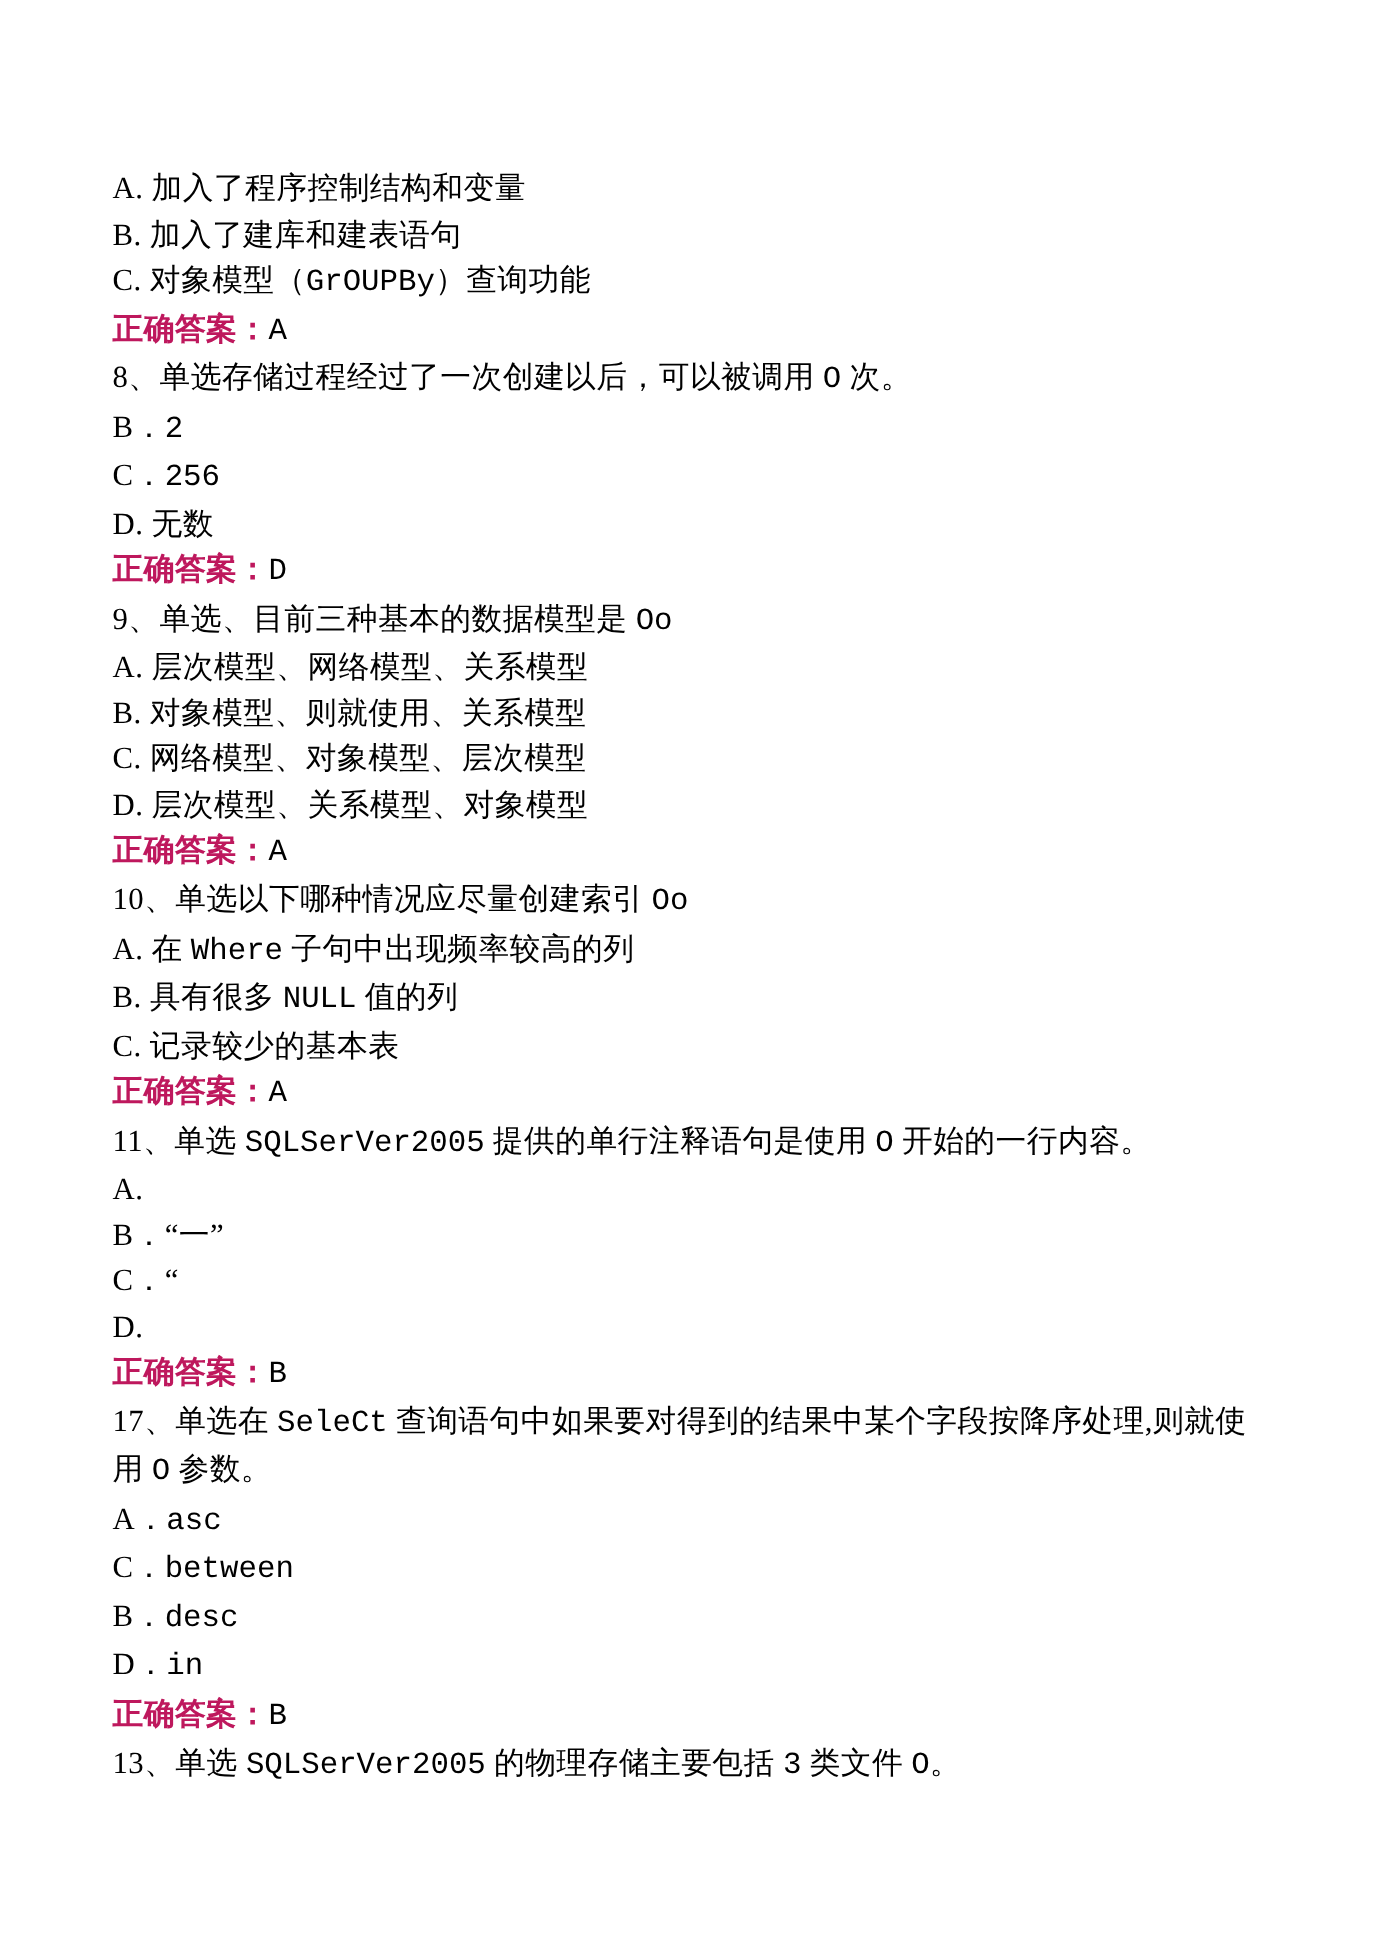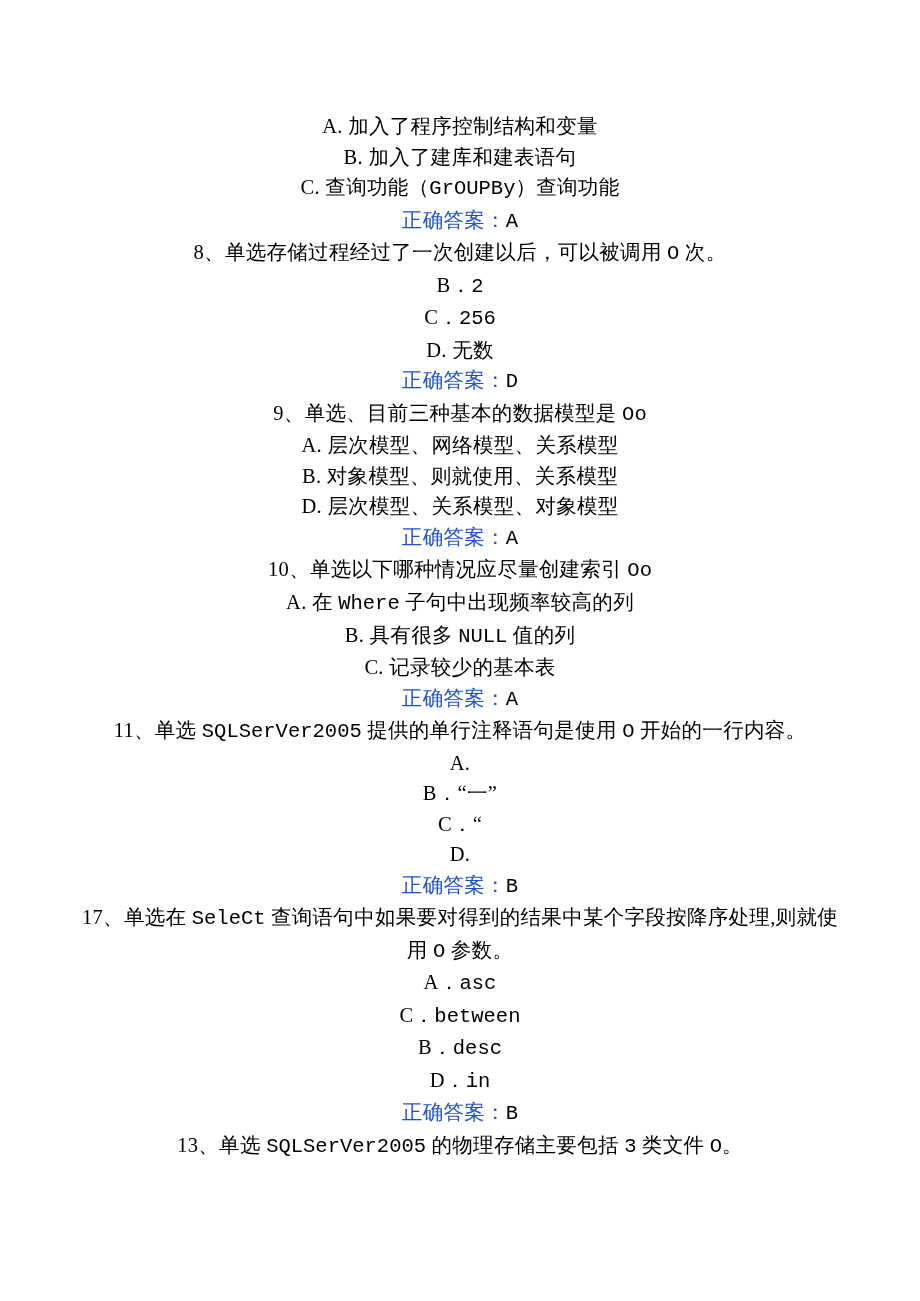--- a/index.html
+++ b/index.html
@@ -16,53 +16,54 @@
     font-size: 20.5px;
     line-height: 1.49;
     color: #000;
     letter-spacing: 0.3px;
   }
   .mono-part {
     font-family: "Courier New", monospace;
     letter-spacing: 0px;
   }
   .answer-label {
-    color: #1d4ed8;
+    color: #be185d;
+    font-weight: bold;
   }
   .block {
     margin: 0;
-    text-align: center;
   }
   p {
     margin: 0;
     white-space: pre-wrap;
   }
 </style>
 </head>
 <body>
 
 <div class="block">
   <p>A. 加入了程序控制结构和变量</p>
   <p>B. 加入了建库和建表语句</p>
-  <p><span>C. 查询功能（</span><span class="mono-part">GrOUPBy</span><span>）查询功能</span></p>
+  <p><span>C. 对象模型（</span><span class="mono-part">GrOUPBy</span><span>）查询功能</span></p>
   <p><span class="answer-label">正确答案：</span><span class="mono-part">A</span></p>
 </div>
 
 <div class="block">
   <p><span>8、单选存储过程经过了一次创建以后，可以被调用 </span><span class="mono-part">O</span><span> 次。</span></p>
   <p><span>B．</span><span class="mono-part">2</span></p>
   <p><span>C．</span><span class="mono-part">256</span></p>
   <p>D. 无数</p>
   <p><span class="answer-label">正确答案：</span><span class="mono-part">D</span></p>
 </div>
 
 <div class="block">
   <p><span>9、单选、目前三种基本的数据模型是 </span><span class="mono-part">Oo</span></p>
   <p>A. 层次模型、网络模型、关系模型</p>
   <p>B. 对象模型、则就使用、关系模型</p>
+  <p>C. 网络模型、对象模型、层次模型</p>
   <p>D. 层次模型、关系模型、对象模型</p>
   <p><span class="answer-label">正确答案：</span><span class="mono-part">A</span></p>
 </div>
 
 <div class="block">
   <p><span>10、单选以下哪种情况应尽量创建索引 </span><span class="mono-part">Oo</span></p>
   <p><span>A. 在 </span><span class="mono-part">Where</span><span> 子句中出现频率较高的列</span></p>
   <p><span>B. 具有很多 </span><span class="mono-part">NULL</span><span> 值的列</span></p>
   <p>C. 记录较少的基本表</p>
   <p><span class="answer-label">正确答案：</span><span class="mono-part">A</span></p>

